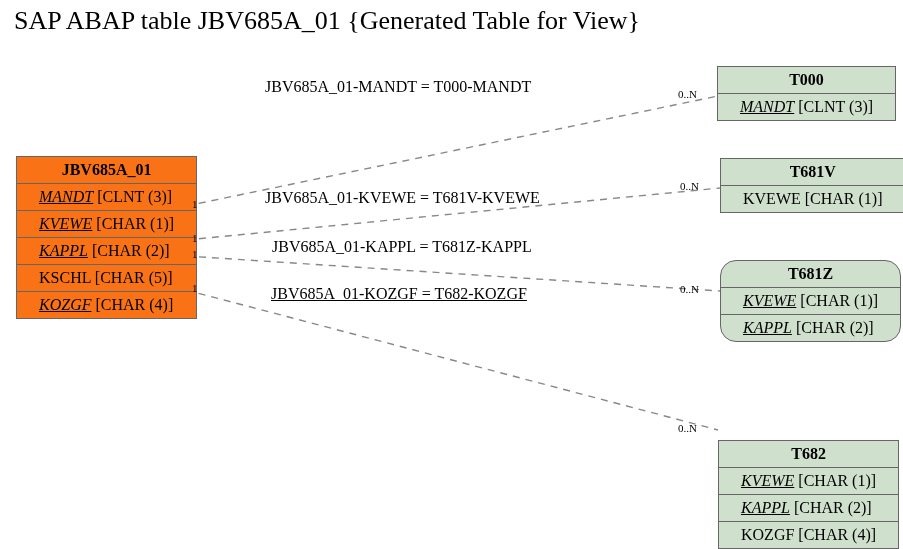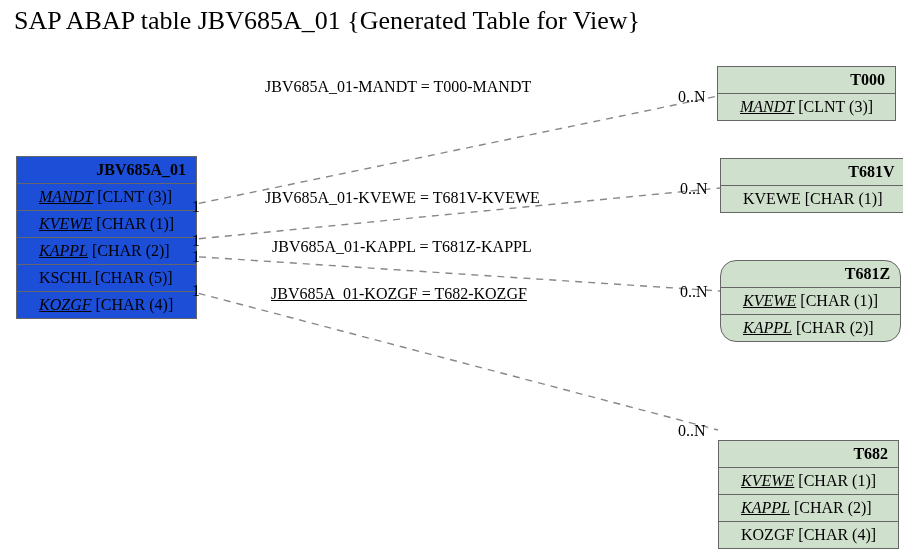--- a/index.html
+++ b/index.html
@@ -1,27 +1,27 @@
 <!DOCTYPE html>
 <html><head>
 <meta charset="utf-8">
 <style>
 html,body{margin:0;padding:0;width:903px;height:549px;background:#fff;font-family:Georgia,'Times New Roman',serif;color:#000;overflow:hidden}
 #stage{position:relative;width:903px;height:549px}
 #title{position:absolute;left:14px;top:6px;font-size:26px}
 svg{position:absolute;left:0;top:0;width:903px;height:549px;z-index:0}
 .entity{position:absolute;z-index:1;border:1px solid #666;font-size:16px}
-.entity .hdr{font-weight:bold;text-align:right;padding:4px 10px;border-bottom:1px solid #666;white-space:nowrap}
+.entity .hdr{font-weight:bold;text-align:center;padding:4px 10px;border-bottom:1px solid #666;white-space:nowrap}
 .entity .row{padding:4px 22px;border-bottom:1px solid #666;white-space:nowrap}
 .entity .row:last-child{border-bottom:none}
 .entity .row .fk{font-style:italic;text-decoration:underline}
-.red{background:#1d4ed8}
+.red{background:#f97316}
 .grn{background:#cfe0cc}
 .lbl{position:absolute;font-size:16px;z-index:1;white-space:nowrap}
-.card{position:absolute;font-size:16px;z-index:1}
+.card{position:absolute;font-size:11px;z-index:1}
 </style>
 </head>
 <body>
 <div id="stage">
 <svg id="lines">
       <line x1="186" y1="206" x2="718" y2="96" stroke="#888" stroke-width="1.4" stroke-dasharray="7 6"></line>
       <line x1="186" y1="240" x2="720" y2="188" stroke="#888" stroke-width="1.4" stroke-dasharray="7 6"></line>
       <line x1="186" y1="256" x2="720" y2="291" stroke="#888" stroke-width="1.4" stroke-dasharray="7 6"></line>
       <line x1="186" y1="290" x2="718" y2="430" stroke="#888" stroke-width="1.4" stroke-dasharray="7 6"></line>
     </svg>

